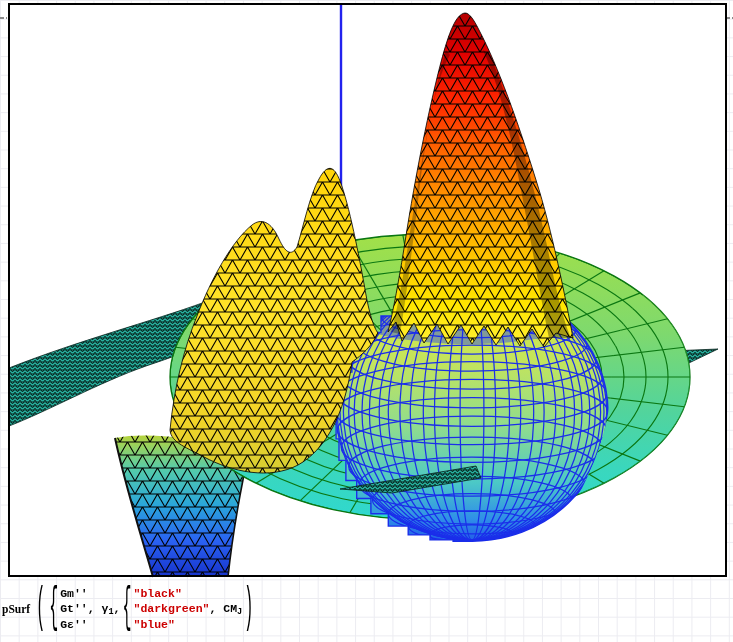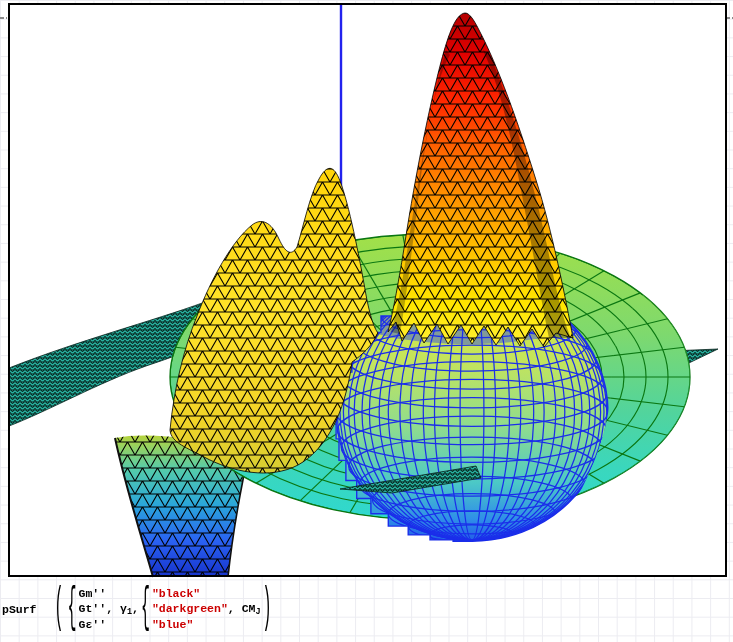--- a/index.html
+++ b/index.html
@@ -13,21 +13,21 @@
     font-family:"Liberation Sans", sans-serif;
   }
   .plot-svg{position:absolute;left:0;top:0;pointer-events:none;}
   .formula{
     position:absolute;left:2px;top:583px;height:52px;
     display:flex;align-items:center;
     font-family:"Liberation Mono", monospace;
     font-weight:bold;font-size:11.5px;color:var(--formula_text,#000);
     white-space:pre;
   }
-  .fname{margin-right:16px;}
+  .fname{margin-right:4px;font-family:Liberation Serif, serif;}
   .big{display:inline-block;transform:scaleY(3.30);transform-origin:center;
        font-size:15px;font-weight:normal;line-height:15px;margin:0 2px;}
   .vcol{display:flex;flex-direction:column;justify-content:flex-end;}
   .vrow{height:15.5px;line-height:15.5px;white-space:pre;}
   .str{color:var(--formula_string,#cc0000);}
   sub{font-size:8.5px;line-height:0;vertical-align:-2px;}
 </style>
 </head>
 <body>
 

